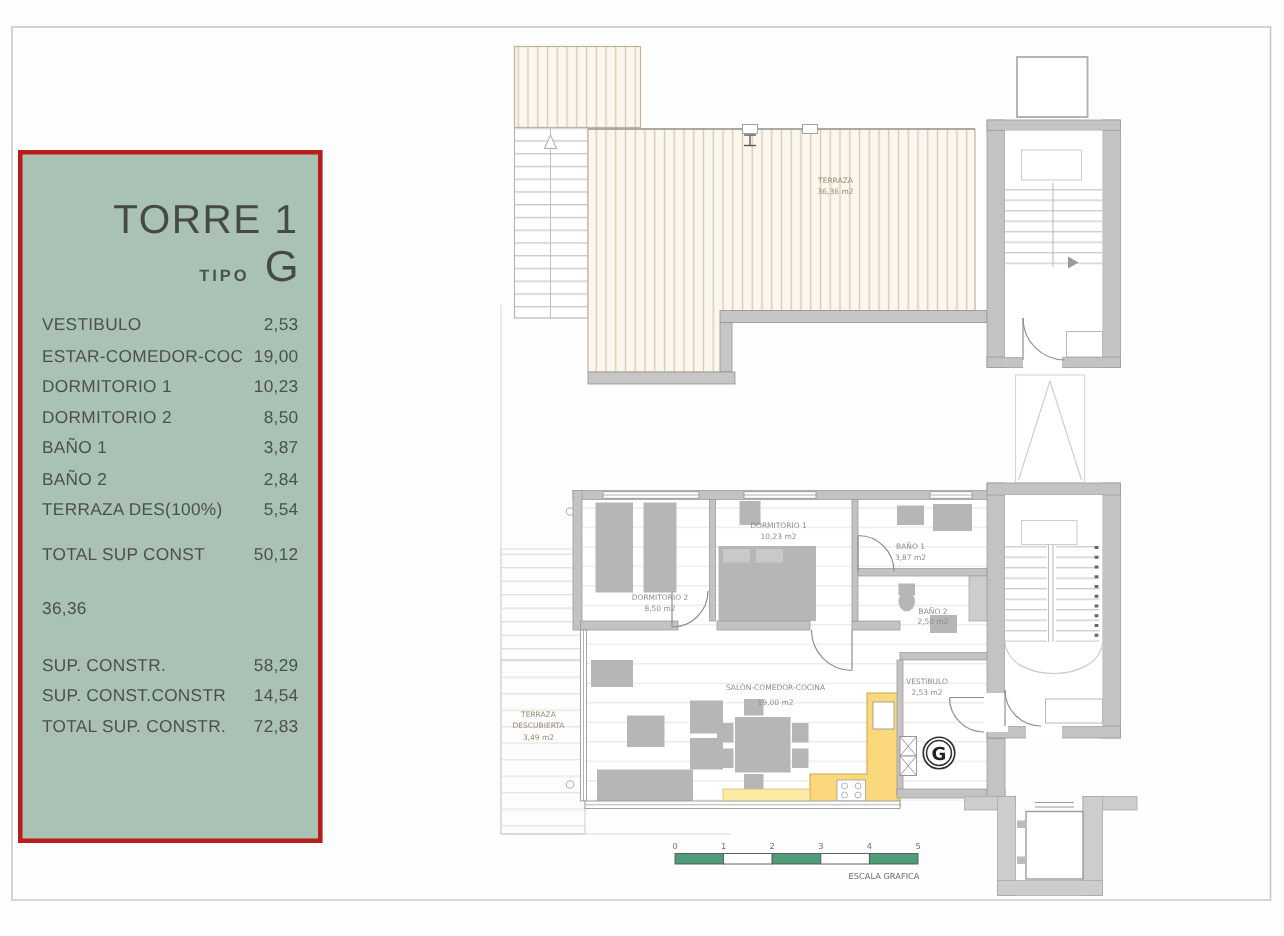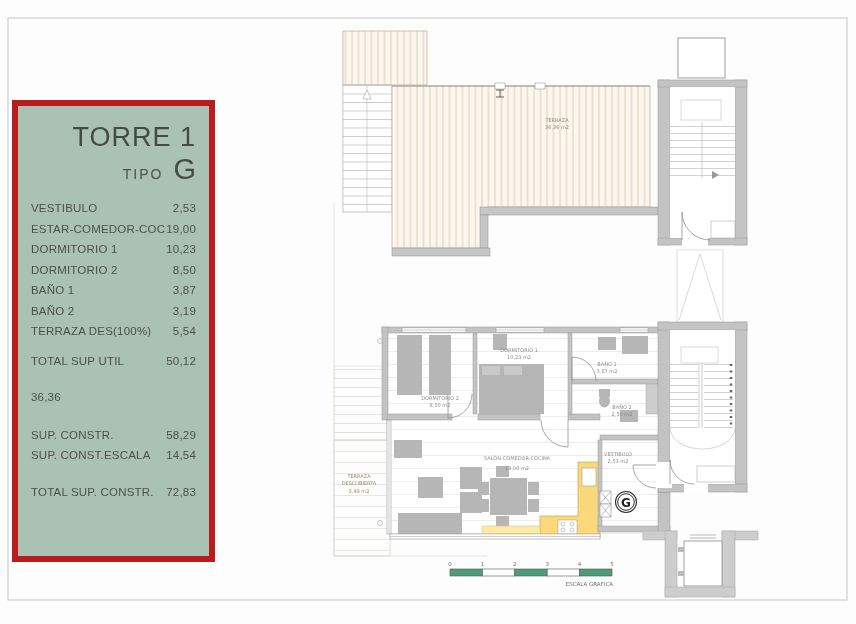--- a/index.html
+++ b/index.html
@@ -2,28 +2,28 @@
 <html><head>
 <meta charset="utf-8">
 <style>
   html,body{margin:0;padding:0;}
   body{width:856px;height:624px;background:#ffffff;font-family:"Liberation Sans",sans-serif;}
   .page{position:relative;width:856px;height:624px;overflow:hidden;background:#fdfdfd;}
   svg.plan{position:absolute;left:0;top:0;}
 
   
   .panel{position:absolute;left:12px;top:100px;width:203px;height:462px;
-         background:#a9c2b4;border:6px solid #b91c1c;box-sizing:border-box;
-         padding:16px 13px 0 13px;color:#4c504d;z-index:2;}
+         background:#a9c2b4;border:3px solid #b91c1c;box-sizing:border-box;
+         padding:28px 13px 0 13px;color:#4c504d;z-index:2;}
   .panel-title{text-align:right;font-size:27px;line-height:31px;letter-spacing:1px;color:#464a47;}
   .panel-tipo{display:flex;justify-content:flex-end;align-items:baseline;gap:10px;height:33px;}
-  .tipo-word{font-size:14px;letter-spacing:2px;}
+  .tipo-word{font-size:11px;letter-spacing:2px;font-weight:bold;}
   .tipo-letter{font-size:29px;line-height:33px;color:#464a47;}
   .prow{display:flex;justify-content:space-between;line-height:20.5px;font-size:11.5px;letter-spacing:0.2px;}
-  .g1{margin-top:12px}.g2{margin-top:9px}.g3{margin-top:16px}.g4{margin-top:17px}.g5{margin-top:16px}
+  .g1{margin-top:12px}.g2{margin-top:9px}.g3{margin-top:16px}.g4{margin-top:17px}.g5{}
 
   
   .wall{fill:#c3c3c3;stroke:#999999;stroke-width:0.5;}
   .wall2{fill:#cdcdcd;stroke:#a6a6a6;stroke-width:0.5;}
   .furn{fill:#b6b6b6;}
   .faint{stroke:#dcd9d2;stroke-width:0.7;fill:none;}
   .door{stroke:#8f8f8f;stroke-width:0.8;fill:none;}
   .win{fill:#ffffff;stroke:#9a9a9a;stroke-width:0.6;}
   .cad{font-size:5px;fill:#8d8d8d;text-anchor:middle;font-family:"DejaVu Sans",sans-serif;}
   .cadB{font-size:5px;fill:#9a8a72;text-anchor:middle;font-family:"DejaVu Sans",sans-serif;}
@@ -313,48 +313,48 @@
     <div class="prow">
       <span>DORMITORIO 2</span>
       <span>8,50</span>
     </div>
     <div class="prow">
       <span>BAÑO 1</span>
       <span>3,87</span>
     </div>
     <div class="prow">
       <span>BAÑO 2</span>
-      <span>3,19</span>
+      <span>2,84</span>
     </div>
     <div class="prow">
       <span>TERRAZA DES(100%)</span>
       <span>5,54</span>
     </div>
   </div>
 
   <div class="g2">
     <div class="prow">
-      <span>TOTAL SUP UTIL</span>
+      <span>TOTAL SUP CONST</span>
       <span>50,12</span>
     </div>
   </div>
 
   <div class="g3">
     <div class="prow">
       <span>36,36</span>
     </div>
   </div>
 
   <div class="g4">
     <div class="prow">
       <span>SUP. CONSTR.</span>
       <span>58,29</span>
     </div>
     <div class="prow">
-      <span>SUP. CONST.ESCALA</span>
+      <span>SUP. CONST.CONSTR</span>
       <span>14,54</span>
     </div>
   </div>
 
   <div class="g5">
     <div class="prow">
       <span>TOTAL SUP. CONSTR.</span>
       <span>72,83</span>
     </div>
   </div>

